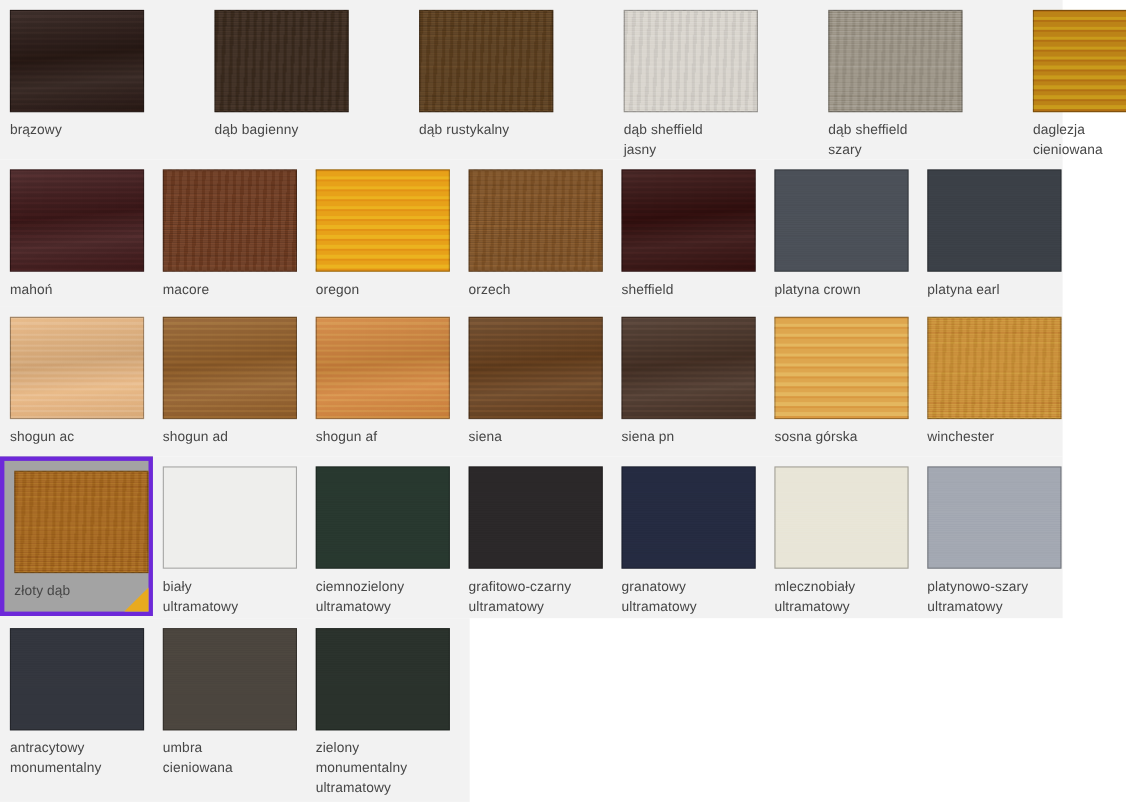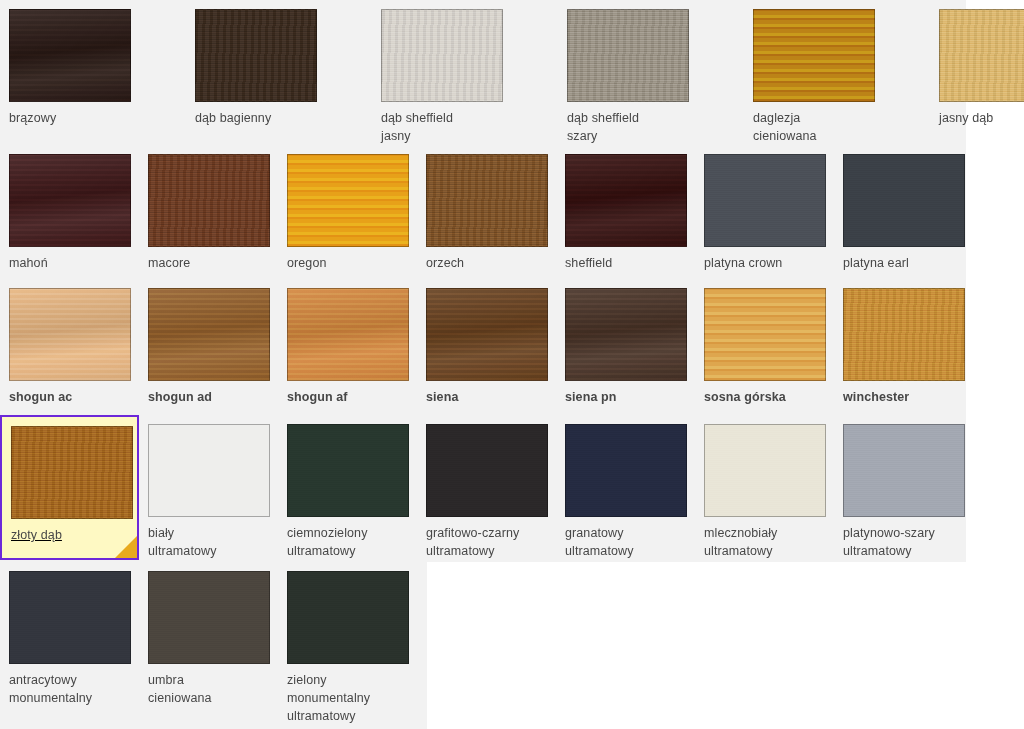--- a/index.html
+++ b/index.html
@@ -41,24 +41,23 @@
   }
 
   .cell {
     position: relative;
     width: 139px;
     box-sizing: border-box;
     padding: 9px 9px 0 9px;
   }
 
   .cell.selected {
-    background: #fef9c3;
-    border: 2px solid #6d28d9;
+    background: #a3a3a3;
+    border: 4px solid #6d28d9;
     box-sizing: border-box;
-    text-decoration: underline;
   }
 
   .swatch {
     width: 122px;
     height: 93px;
     border: 1px solid rgba(0,0,0,0.30);
     box-sizing: border-box;
     display: block;
   }
 
@@ -168,20 +167,24 @@
       <div class="row" style="top: 0px; gap: 47px;">
         <div class="cell">
           <div class="swatch tex grain-soft" style="background-color: rgb(42, 26, 21);"></div>
           <div class="label">brązowy</div>
         </div>
         <div class="cell">
           <div class="swatch tex grain-fine" style="background-color: rgb(58, 42, 30);"></div>
           <div class="label">dąb bagienny</div>
         </div>
         <div class="cell">
+          <div class="swatch tex grain-fine" style="background-color: rgb(90, 61, 30);"></div>
+          <div class="label">dąb rustykalny</div>
+        </div>
+        <div class="cell">
           <div class="swatch tex grain-fine" style="background-color: rgb(216, 212, 205);"></div>
           <div class="label">dąb sheffield
 jasny</div>
         </div>
         <div class="cell">
           <div class="swatch tex grain-fine" style="background-color: rgb(155, 148, 134);"></div>
           <div class="label">dąb sheffield
 szary</div>
         </div>
         <div class="cell">
@@ -217,21 +220,21 @@
         </div>
         <div class="cell">
           <div class="swatch tex grain-matte" style="background-color: rgb(75, 80, 88);"></div>
           <div class="label">platyna crown</div>
         </div>
         <div class="cell">
           <div class="swatch tex grain-matte" style="background-color: rgb(59, 64, 71);"></div>
           <div class="label">platyna earl</div>
         </div>
       </div>
-      <div class="row" style="top: 279px; font-weight: bold;">
+      <div class="row" style="top: 279px;">
         <div class="cell">
           <div class="swatch tex grain-soft" style="background-color: rgb(232, 184, 133);"></div>
           <div class="label">shogun ac</div>
         </div>
         <div class="cell">
           <div class="swatch tex grain-soft" style="background-color: rgb(150, 98, 44);"></div>
           <div class="label">shogun ad</div>
         </div>
         <div class="cell">
           <div class="swatch tex grain-soft" style="background-color: rgb(213, 138, 64);"></div>

